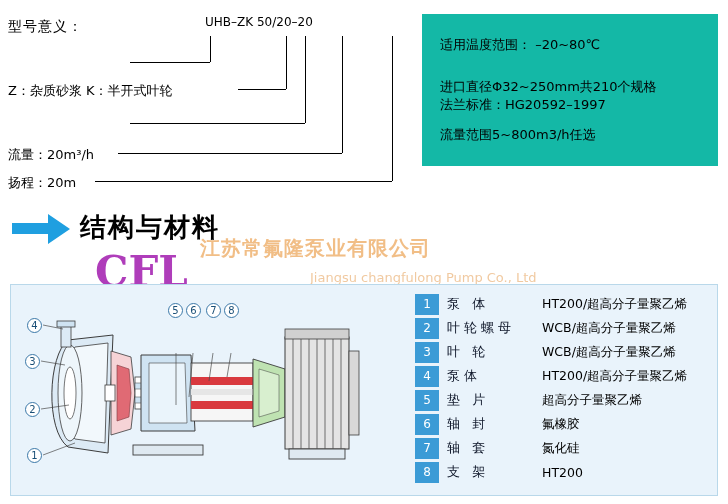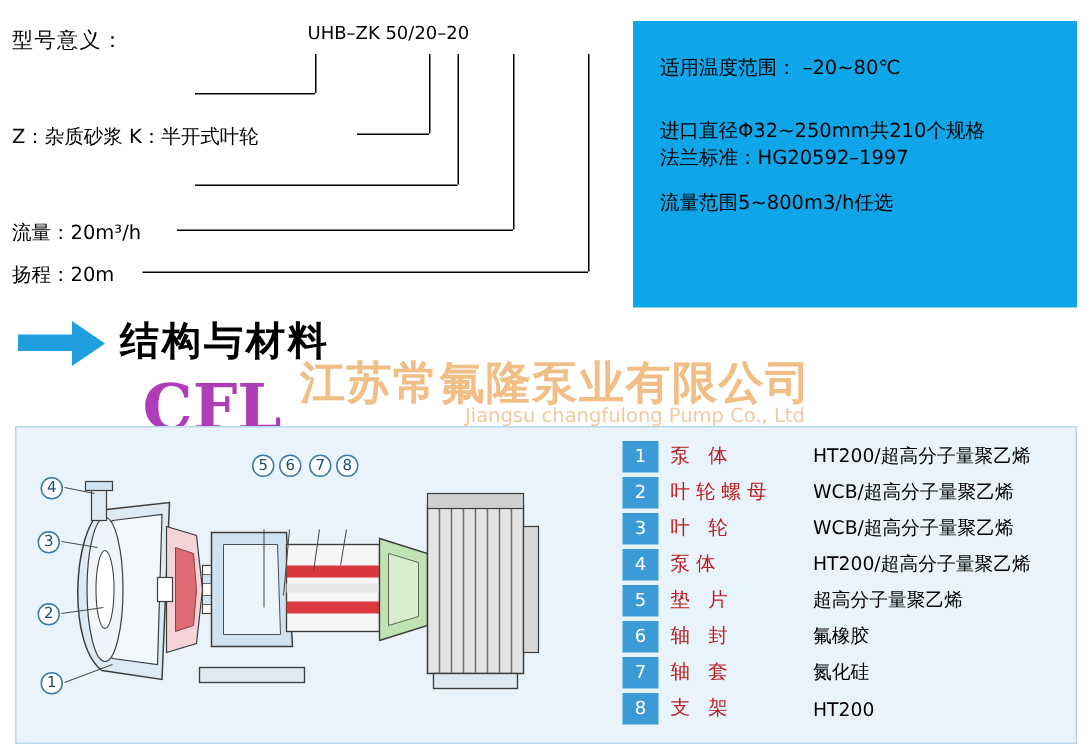--- a/index.html
+++ b/index.html
@@ -63,22 +63,22 @@
   }
   .lead.h { height: 1px; }
   .lead.v { width: 1px; }
 
   
   .spec-panel {
     position: absolute;
     left: 422px;
     top: 14px;
     width: 296px;
-    height: 191px;
-    background: #0ea5e9;
+    height: 152px;
+    background: #14b8a6;
   }
   .spec-row {
     position: absolute;
     left: 18px;
     font-size: 13px;
     color: #000;
     white-space: nowrap;
   }
   .sr1 { top: 22px; }
   .sr2 { top: 52px; margin-top: 12px; }
@@ -119,21 +119,21 @@
     font-size: 42px;
     font-weight: bold;
     color: #a21caf;
     opacity: 0.85;
     font-family: "DejaVu Serif", "Liberation Serif", serif;
   }
   .wm-cn {
     position: absolute;
     left: 140px;
     top: 10px;
-    font-size: 30px;
+    font-size: 20px;
     font-weight: bold;
     color: #f0b77a;
     opacity: 0.9;
     letter-spacing: 1px;
     white-space: nowrap;
   }
   .wm-en {
     position: absolute;
     left: 250px;
     top: 45px;
@@ -183,21 +183,21 @@
     font-size: 12px;
     display: flex;
     align-items: center;
     justify-content: center;
     margin-right: 8px;
     flex: 0 0 auto;
   }
   .part-name {
     width: 95px;
     font-size: 13px;
-    color: #b91c1c;
+    color: #0f172a;
     flex: 0 0 auto;
     letter-spacing: 4px;
   }
   .part-mat {
     font-size: 12.5px;
     color: #000;
     white-space: nowrap;
   }
 
   

